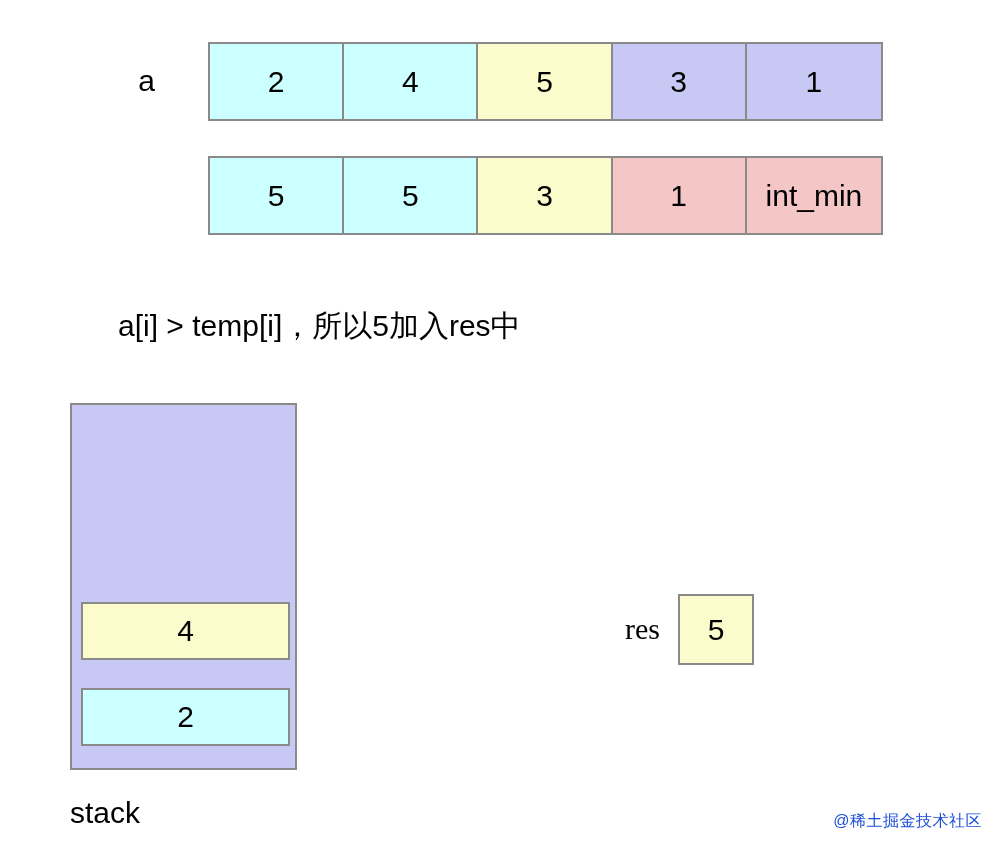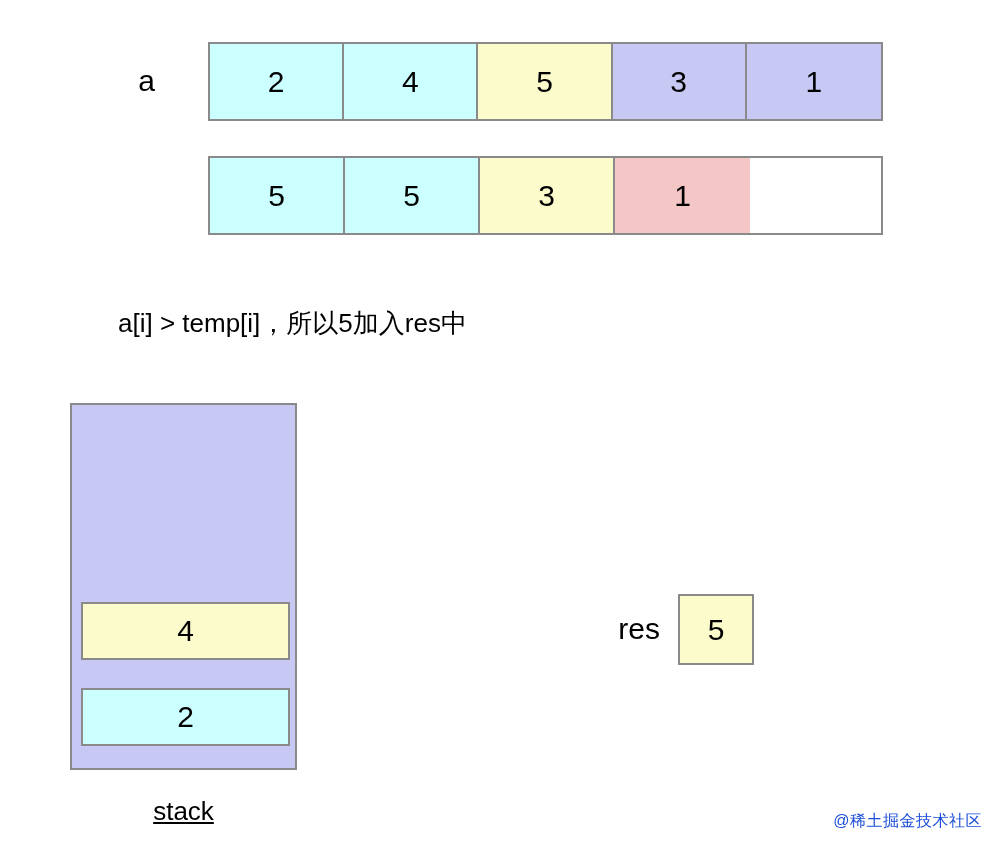--- a/index.html
+++ b/index.html
@@ -61,21 +61,21 @@
     color: #000;
   }
   .row-label.lbl-a    { left: 15px; top: 66px; }
   .row-label.lbl-temp { left: 15px; top: 180px; }
 
   
   .caption {
     position: absolute;
     left: 118px;
     top: 307px;
-    font-size: 26px;
+    font-size: 30px;
     line-height: 1.25;
     white-space: nowrap;
     color: #000;
   }
 
   
   .stack-box {
     position: absolute;
     left: 70px;
     top: 403px;
@@ -100,37 +100,36 @@
     color: #000;
   }
   .stack-item.slot-0 { top: 197px; }  
   .stack-item.slot-1 { top: 283px; }  
 
   .stack-label {
     position: absolute;
     left: 70px;
     top: 798px;
     width: 227px;
-    text-align: center;
-    font-size: 26px;
+    font-size: 30px;
     line-height: 1;
     color: #000;
-    text-decoration: underline;
   }
 
   
   .res-label {
     position: absolute;
     left: 480px;
     top: 614px;
     width: 180px;
     text-align: right;
     font-size: 30px;
     line-height: 1;
     color: #000;
+    font-family: Liberation Serif, serif;
   }
   .res-box {
     position: absolute;
     left: 678px;
     top: 594px;
     width: 76px;
     height: 71px;
     box-sizing: border-box;
     border: 2px solid #8a8a8a;
     background: #fbfbcc;
@@ -166,20 +165,21 @@
     <div class="cell c-yellow">5</div>
     <div class="cell c-purple">3</div>
     <div class="cell c-purple">1</div>
   </div>
 
   <div class="array-row row-temp">
     <div class="cell c-cyan">5</div>
     <div class="cell c-cyan">5</div>
     <div class="cell c-yellow">3</div>
     <div class="cell c-pink">1</div>
+    <div class="cell c-pink">int_min</div>
   </div>
 
   <div class="caption">a[i] &gt; temp[i]，所以5加入res中</div>
 
   <div class="stack-box">
     <div class="stack-item slot-0 c-yellow">4</div>
     <div class="stack-item slot-1 c-cyan">2</div>
   </div>
   <div class="stack-label">stack</div>
 

